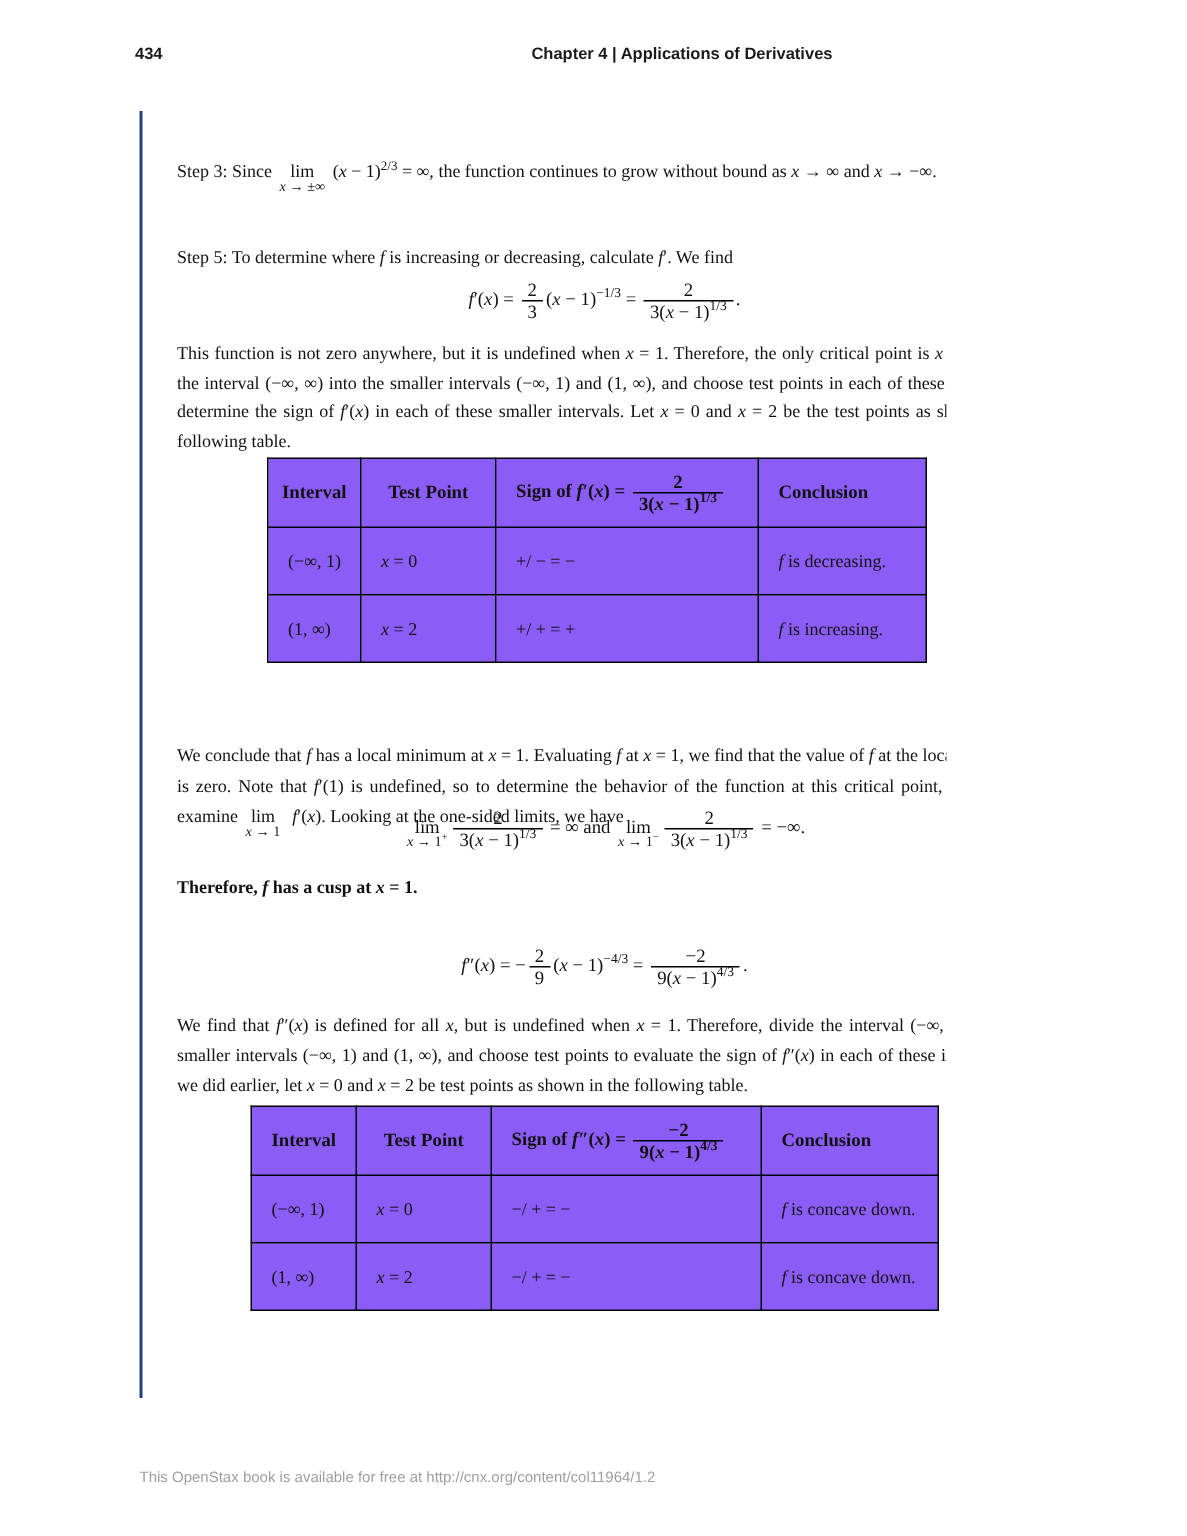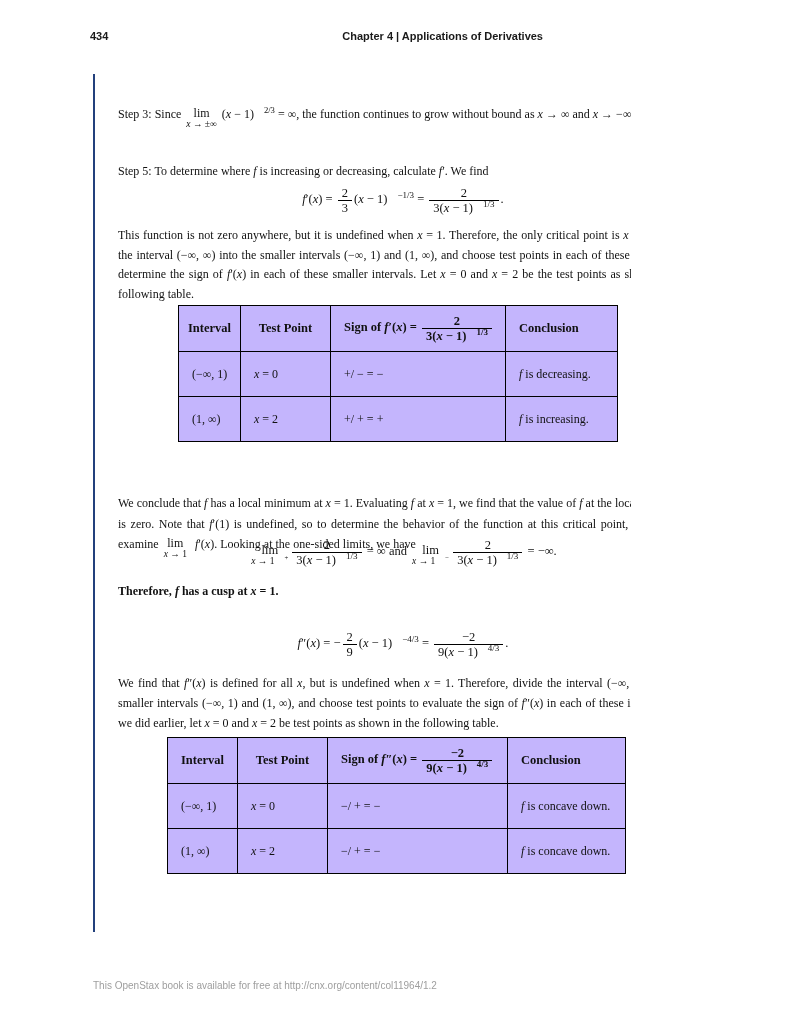--- a/index.html
+++ b/index.html
@@ -1,36 +1,36 @@
 <!DOCTYPE html>
 <html><head>
 <meta charset="utf-8">
 <style>
   html,body{margin:0;padding:0;background:#ffffff;}
   .page{position:relative;width:631px;height:1024px;background:#ffffff;overflow:hidden;
         font-family:"Liberation Serif","DejaVu Serif",serif;color:#111;font-size:12px;}
   .hdr{position:absolute;top:30px;font-family:"Liberation Sans","DejaVu Sans",sans-serif;
        font-size:11px;font-weight:bold;color:#1a1a1a;}
   .hdr-num{left:90px;}
-  .hdr-title{right:88px;text-align:left;margin-left:47px;}
+  .hdr-title{right:76px;text-align:left;margin-left:47px;}
   .accent-rule{position:absolute;left:93px;top:74px;width:2px;height:858px;background:#23407c;}
   .blk{position:absolute;left:118px;width:570px;line-height:20px;}
   .just{text-align:justify;}
   .formula{text-align:center;line-height:normal;font-size:12.5px;}
   .frac{display:inline-block;vertical-align:middle;text-align:center;line-height:1.12;margin:0 2px;}
   .frac .num{display:block;padding:0 4px;border-bottom:1.2px solid #000;}
   .frac .den{display:block;padding:0 4px;}
   .lim{display:inline-block;vertical-align:-9px;text-align:center;line-height:1.05;margin:0 2px;}
   .lim .lim-top{display:block;}
   .lim .lim-sub{display:block;font-size:9.5px;}
-  sup{font-size:0.72em;line-height:0;vertical-align:super;margin-left:10px;}
+  sup{font-size:0.72em;line-height:0;vertical-align:super;}
   .gap-l{margin-left:3px;}
   .ttable{position:absolute;border-collapse:collapse;font-size:12px;table-layout:fixed;}
   .ttable th,.ttable td{border:1.5px solid #000;vertical-align:middle;text-align:left;
-        padding:0 6px 0 13px;background:#c4b5fd;}
+        padding:0 6px 0 13px;background:#8b5cf6;}
   .ttable th{font-weight:bold;font-size:12.5px;}
   .ttable .c-center{text-align:center;padding-left:6px;}
   .ttable th{height:45px;}
   .ttable td{height:44px;}
   .t1{left:178px;top:305px;}
   .t2{left:167px;top:737px;}
   .footer{position:absolute;left:93px;top:980px;font-family:"Liberation Sans","DejaVu Sans",sans-serif;
           font-size:10px;color:#9e9e9e;}
 </style>
 </head>

